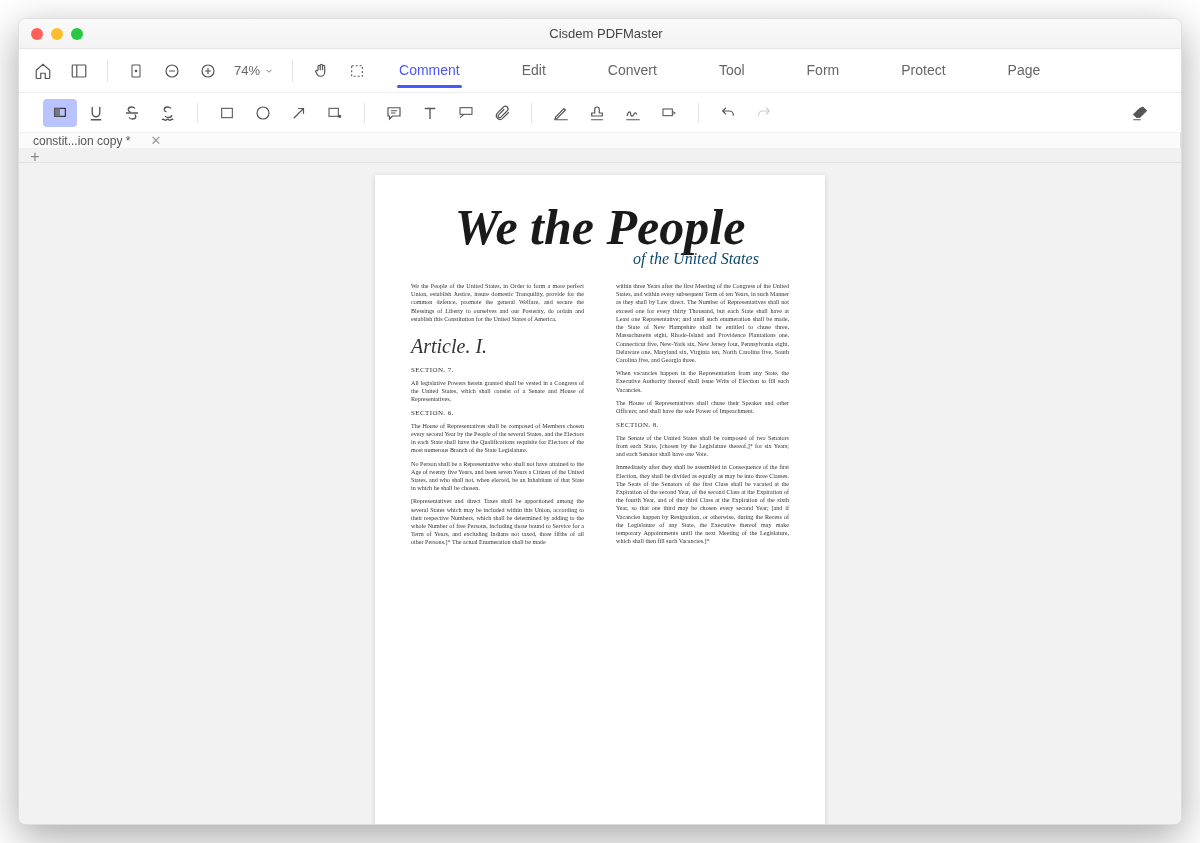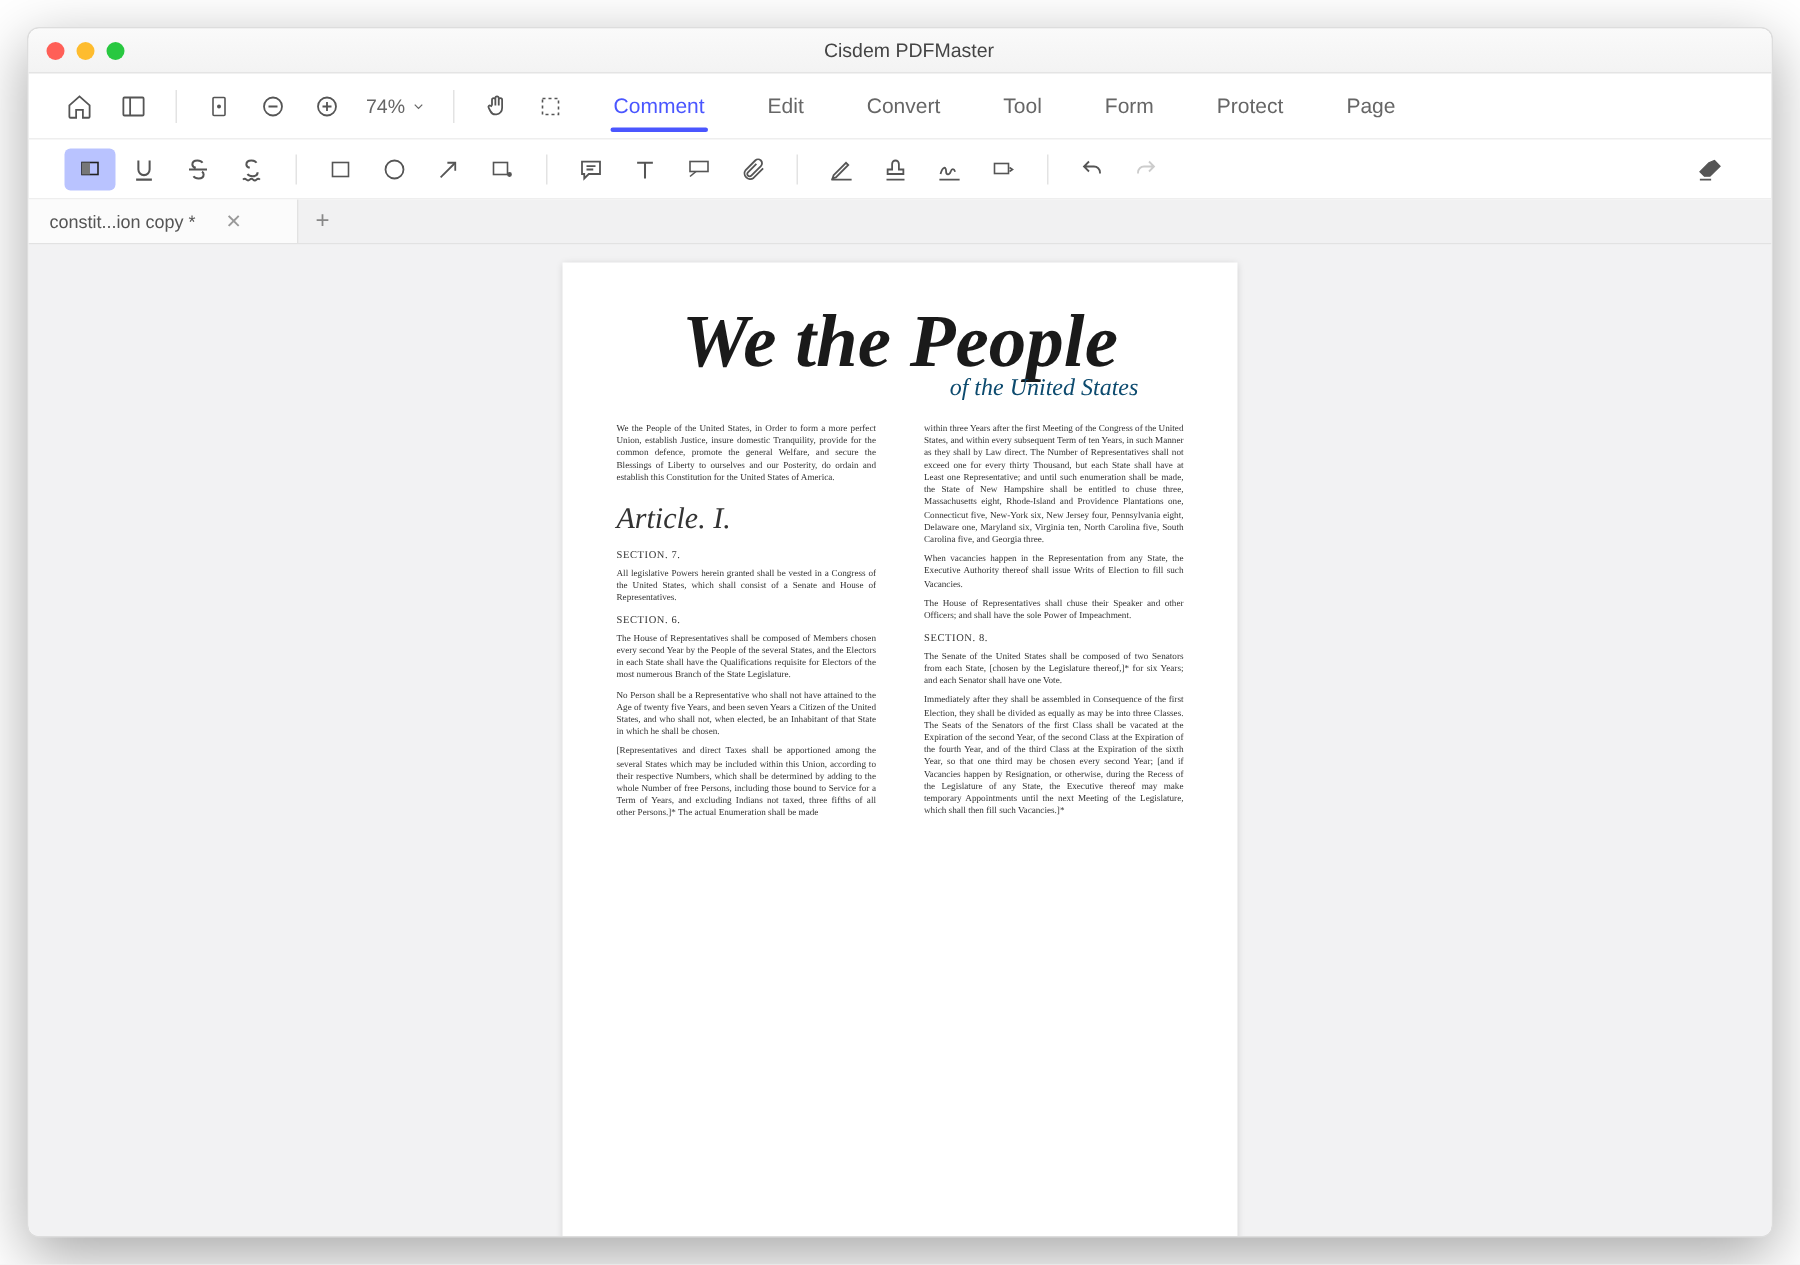--- a/index.html
+++ b/index.html
@@ -44,42 +44,42 @@
     left: 12px; right: 0;
     text-align: center;
     font-size: 13px;
     color: #444;
     pointer-events: none;
   }
   .toolbar1 {
     height: 44px;
     display: flex;
     align-items: center;
-    padding: 0 18px;
+    padding: 0 8px;
     border-bottom: 1px solid #eee;
     gap: 4px;
   }
   .tb-btn {
     width: 32px; height: 30px;
     display: flex; align-items:center; justify-content:center;
     border-radius: 4px;
     color: #555;
     cursor: pointer;
   }
   .divider {
     width: 1px; height: 22px; background: #e3e3e3; margin: 0 8px;
   }
   .zoom-label {
     font-size: 13px; color: #666; padding: 0 6px;
     display: flex; align-items:center; gap:4px;
     cursor: pointer;
   }
   .menu-tabs {
     display: flex;
-    gap: 38px;
+    gap: 58px;
     margin-left: 20px;
     font-size: 14px;
     color: #666;
   }
   .menu-tab {
     cursor: pointer;
     padding: 8px 2px 10px;
     position: relative;
   }
   .menu-tab.active {
@@ -113,20 +113,21 @@
     color: #222;
   }
   .tool-icon.disabled { color: #ccc; cursor: default; }
   .tool-sep { width:1px; height:20px; background:#e3e3e3; margin:0 10px; }
   .tab-strip {
     height: 30px;
     background: #f1f1f2;
     border-bottom: 1px solid #e2e2e2;
     display: flex;
     align-items: stretch;
+    flex-direction: column;
   }
   .doc-tab {
     background: #fbfbfb;
     border-right: 1px solid #e2e2e2;
     display:flex;align-items:center;
     padding: 0 10px 0 14px;
     font-size: 12px;
     color:#555;
     gap: 20px;
     min-width: 180px;

